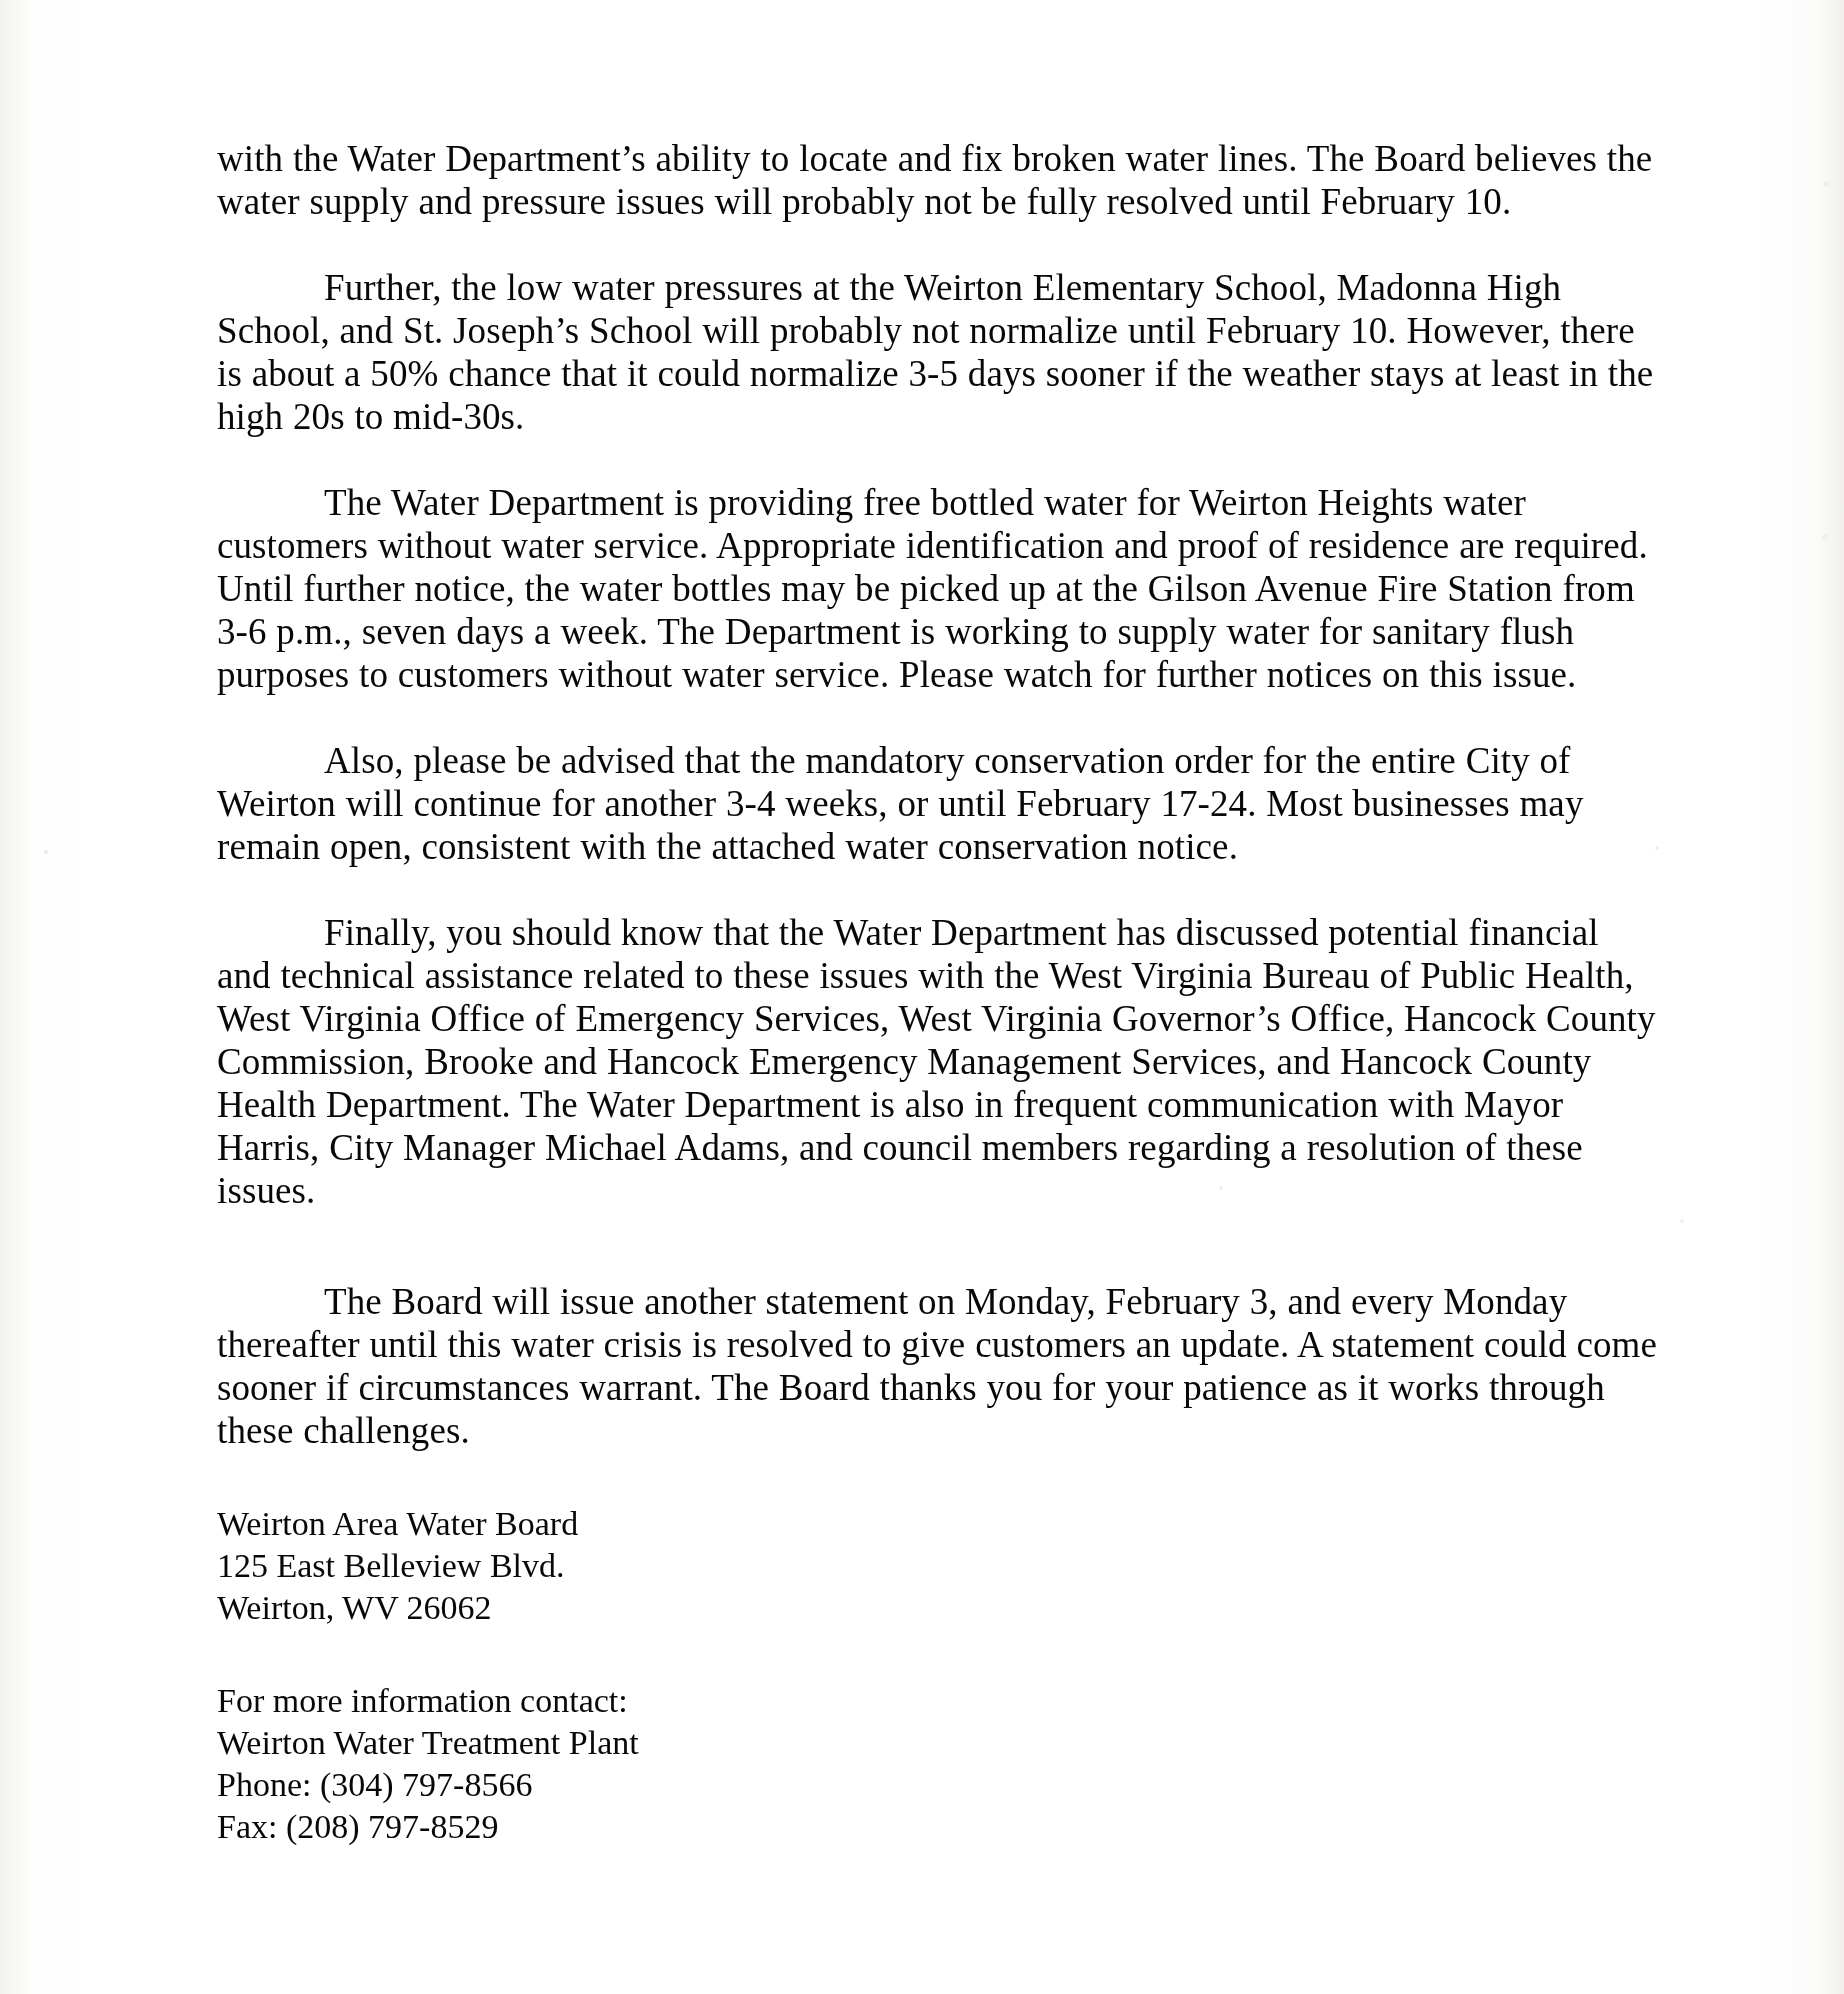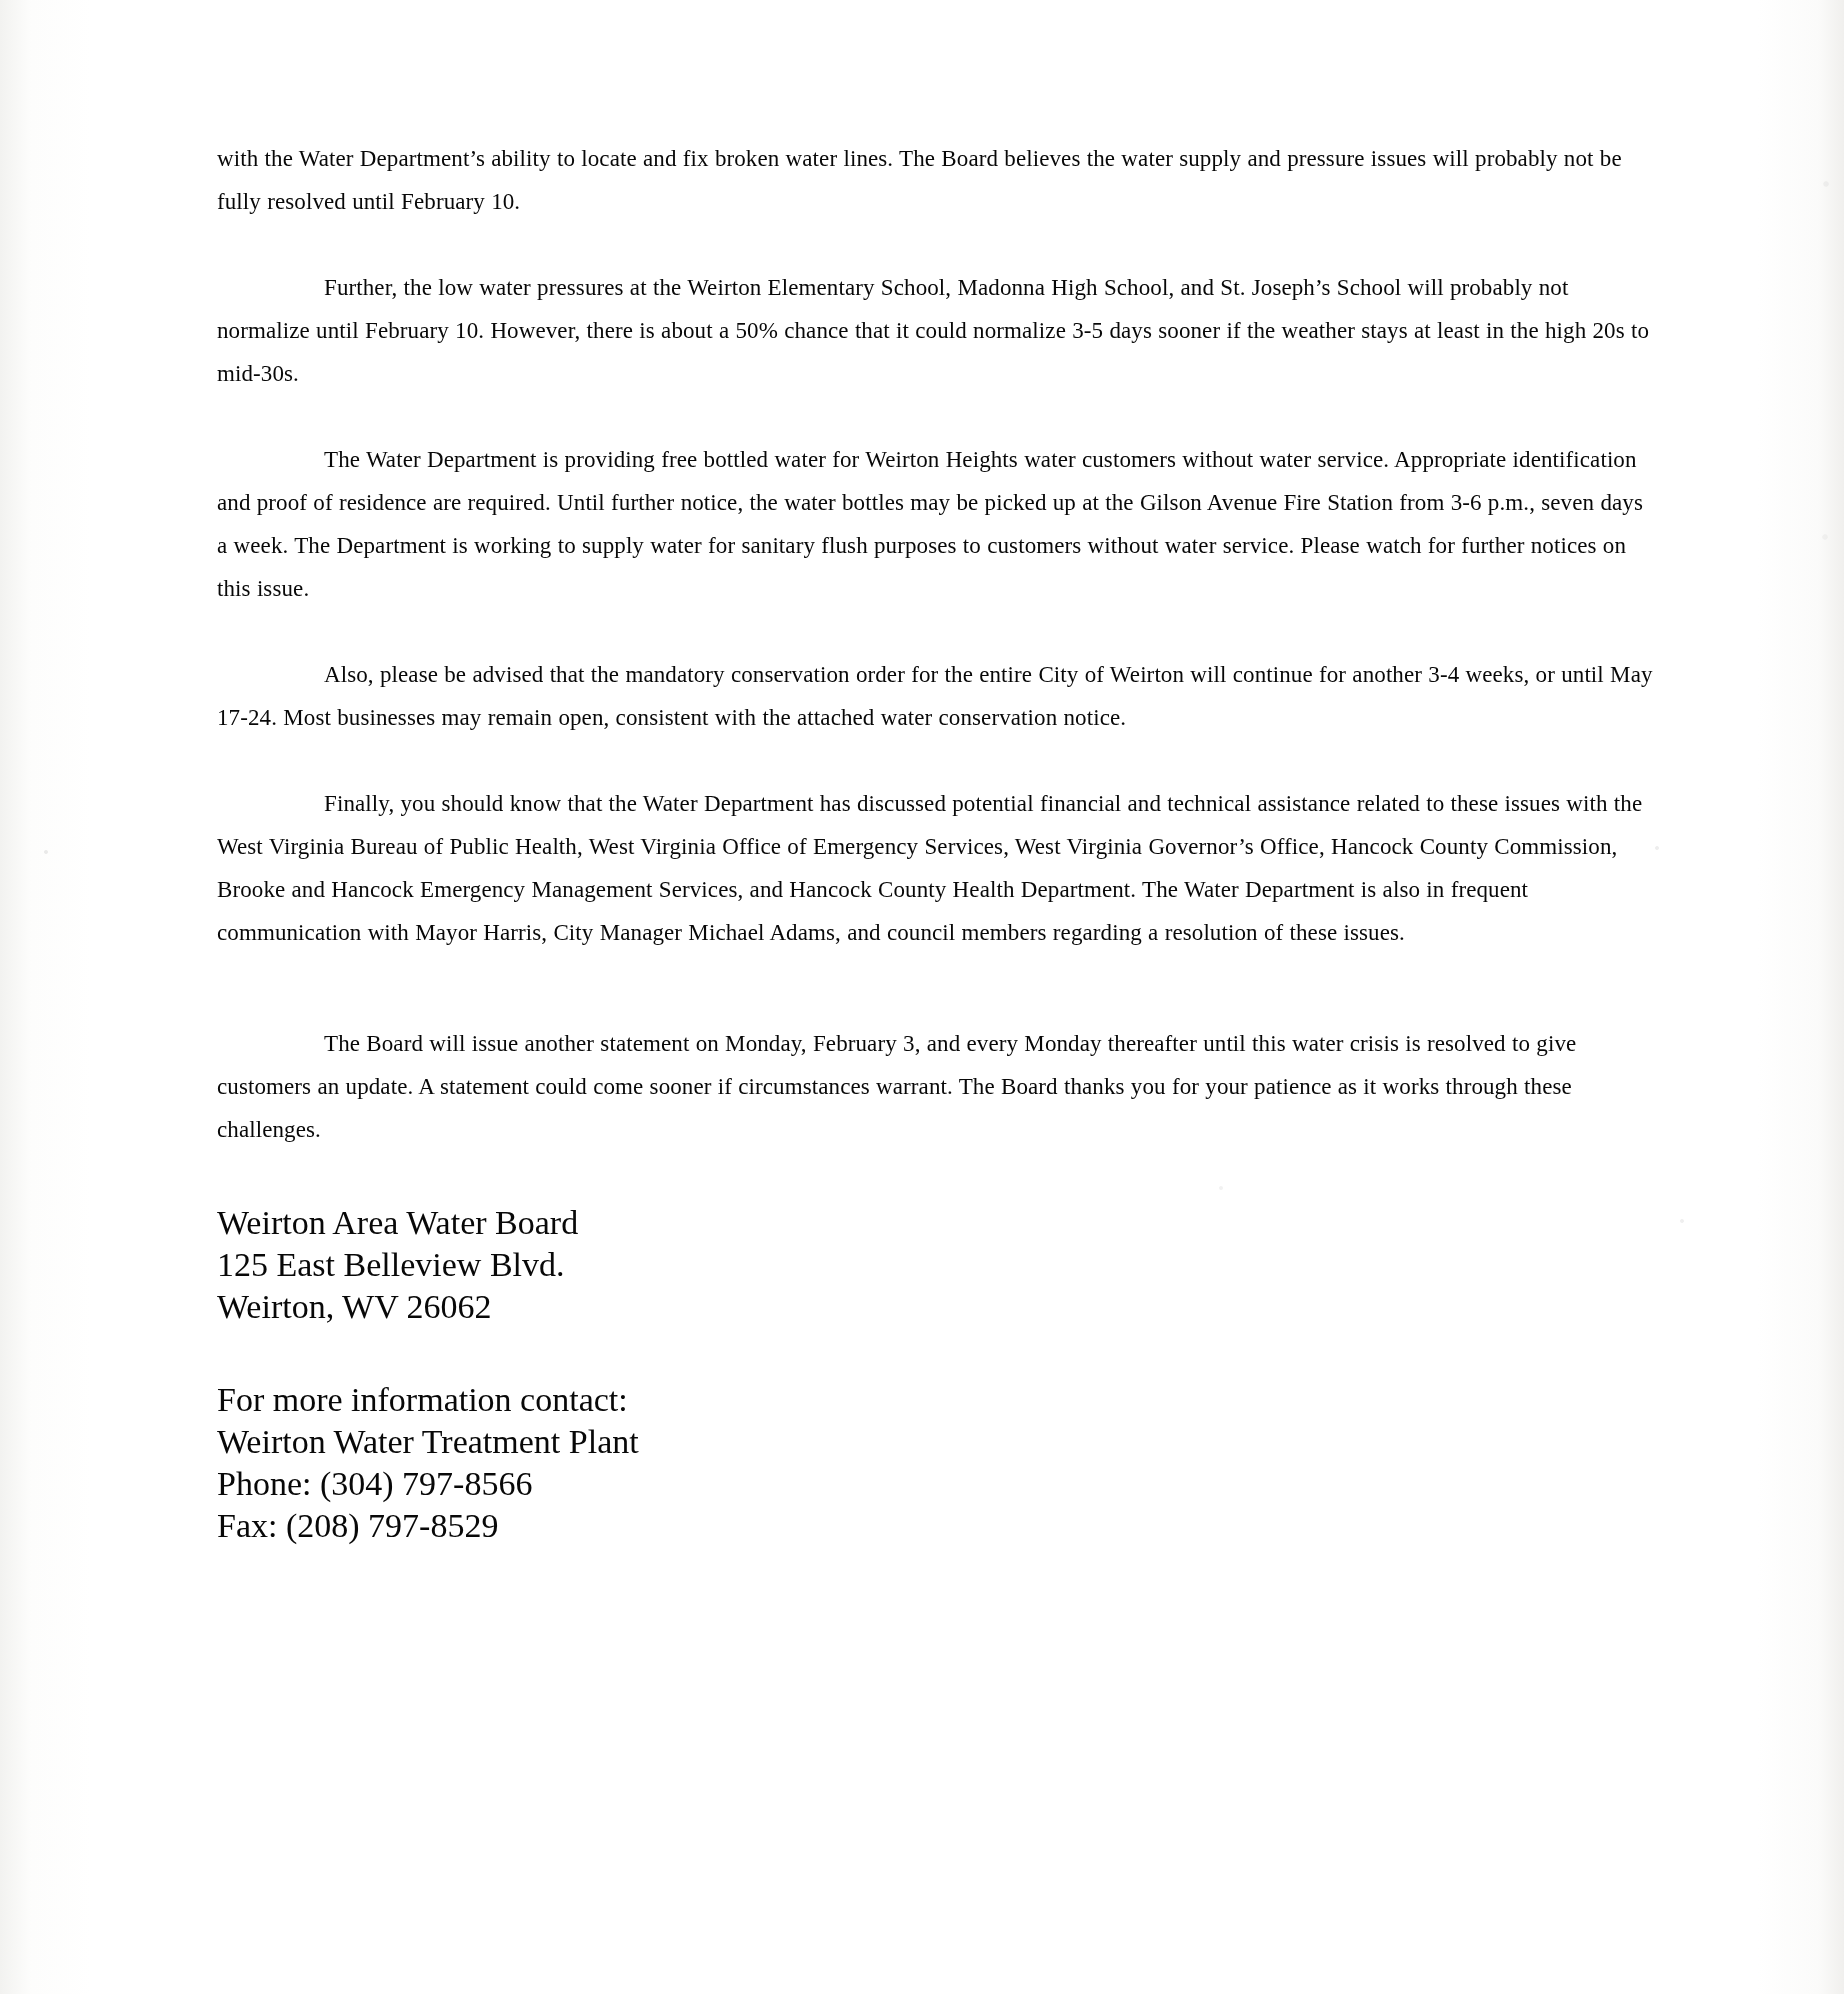--- a/index.html
+++ b/index.html
@@ -41,21 +41,21 @@
 
   #text-body {
     position: absolute;
     left: 217px;
     top: 137px;
     width: 1441px;
   }
 
   p.para {
     margin: 0 0 0 0;
-    font-size: 23px;
+    font-size: 37px;
     line-height: 43px;
     color: #0d0d0d;
     text-align: left;
     letter-spacing: 0.1px;
     word-spacing: 0.4px;
   }
 
   p.para.indent {
     text-indent: 107px;
   }
@@ -91,21 +91,21 @@
     <div class="gap-para"></div>
 
     <p class="para indent">Further, the low water pressures at the Weirton Elementary School, Madonna High School, and St. Joseph’s School will probably not normalize until February 10. However, there is about a 50% chance that it could normalize 3-5 days sooner if the weather stays at least in the high 20s to mid-30s.</p>
 
     <div class="gap-para"></div>
 
     <p class="para indent">The Water Department is providing free bottled water for Weirton Heights water customers without water service. Appropriate identification and proof of residence are required. Until further notice, the water bottles may be picked up at the Gilson Avenue Fire Station from 3-6 p.m., seven days a week. The Department is working to supply water for sanitary flush purposes to customers without water service. Please watch for further notices on this issue.</p>
 
     <div class="gap-para"></div>
 
-    <p class="para indent">Also, please be advised that the mandatory conservation order for the entire City of Weirton will continue for another 3-4 weeks, or until May 17-24. Most businesses may remain open, consistent with the attached water conservation notice.</p>
+    <p class="para indent">Also, please be advised that the mandatory conservation order for the entire City of Weirton will continue for another 3-4 weeks, or until February 17-24. Most businesses may remain open, consistent with the attached water conservation notice.</p>
 
     <div class="gap-para"></div>
 
     <p class="para indent">Finally, you should know that the Water Department has discussed potential financial and technical assistance related to these issues with the West Virginia Bureau of Public Health, West Virginia Office of Emergency Services, West Virginia Governor’s Office, Hancock County Commission, Brooke and Hancock Emergency Management Services, and Hancock County Health Department. The Water Department is also in frequent communication with Mayor Harris, City Manager Michael Adams, and council members regarding a resolution of these issues.</p>
 
     <div class="gap-block-lg"></div>
 
     <p class="para indent">The  Board will issue another statement on Monday, February 3, and every Monday thereafter until this water crisis is resolved to give customers an update. A statement could come sooner if circumstances warrant. The Board thanks you for your patience as it works through these challenges.</p>
 
     <div class="gap-block"></div>

